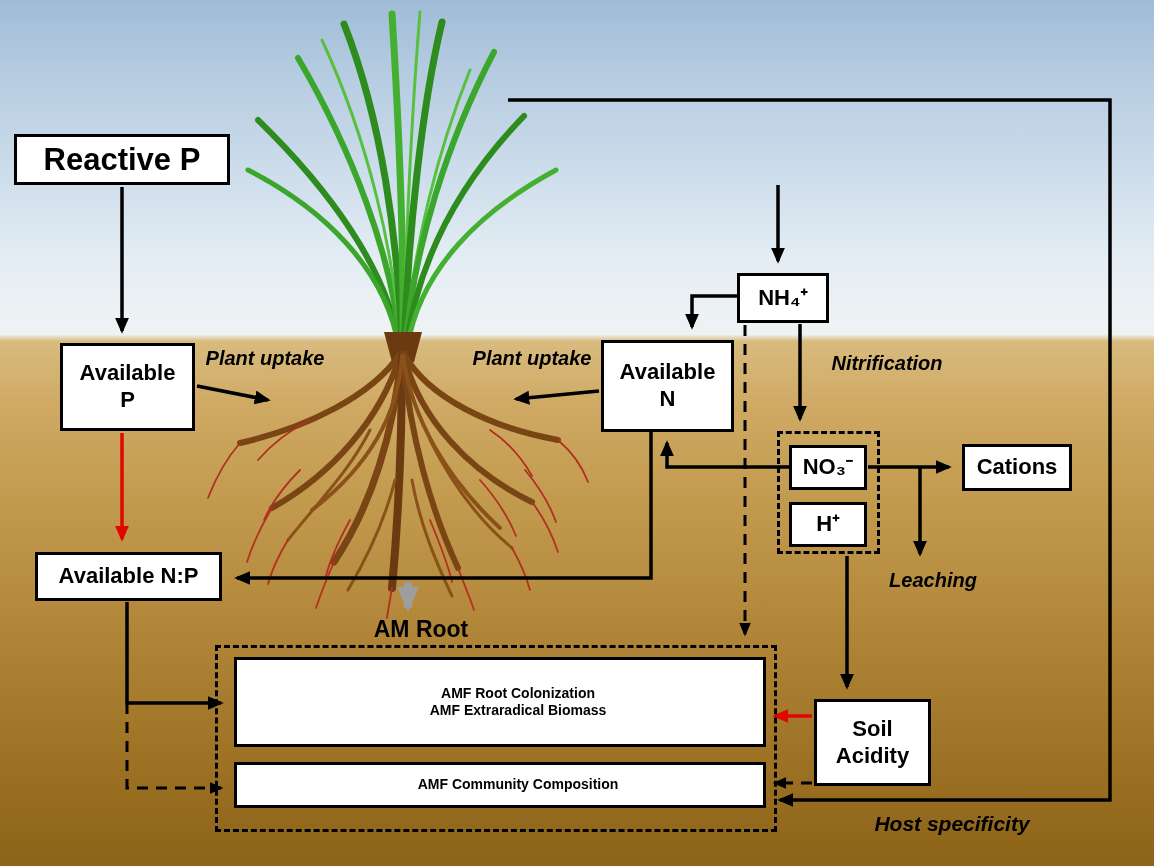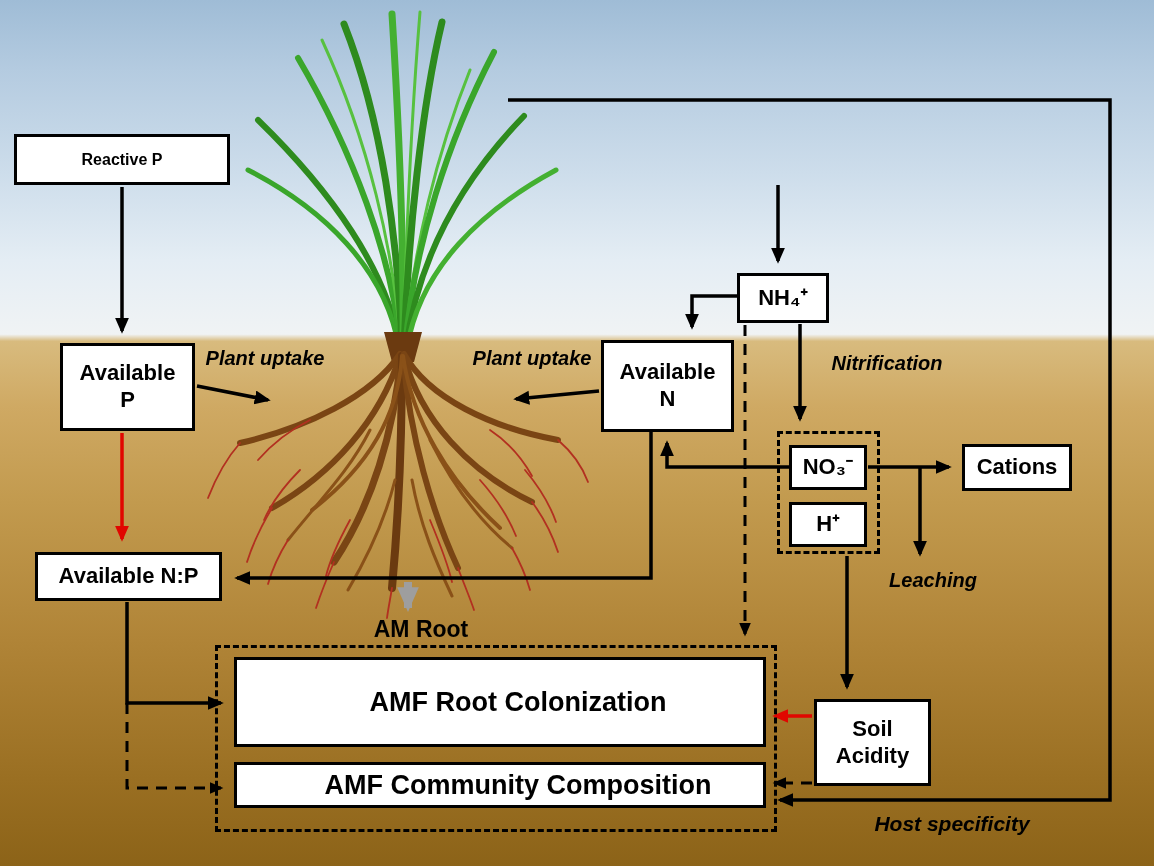--- a/index.html
+++ b/index.html
@@ -9,23 +9,23 @@
     background:linear-gradient(180deg,
       #9fbcd6 0%, #b4cbe0 8%, #cdddeb 20%, #e4edf4 30%, #f0f3f4 38.6%,
       #d8bb7e 39.4%, #cfa963 47%, #c29a4e 58%, #b08437 74%, #9a6f22 90%, #8c6318 100%);
   }
   svg.layer{position:absolute;left:0;top:0;}
   .box{
     position:absolute;display:flex;flex-direction:column;align-items:center;justify-content:center;
     background:#ffffff;border:3px solid #000;box-sizing:border-box;
     font-weight:bold;color:#000;text-align:center;line-height:1.22;
   }
-  .fs24{font-size:16px;}
+  .fs24{font-size:31px;}
   .fs22{font-size:22px;}
-  .fs21{font-size:27px;padding-left:36px;}
+  .fs21{font-size:14px;padding-left:36px;}
   .dashed-frame{
     position:absolute;border:3px dashed #000;box-sizing:border-box;background:transparent;
   }
   .flabel{
     position:absolute;transform:translate(-50%,-50%);
     font-style:italic;font-weight:bold;font-size:20px;color:#000;white-space:nowrap;
   }
   .plain-label{
     position:absolute;transform:translate(-50%,-50%);
     font-weight:bold;font-size:23px;color:#000;white-space:nowrap;
@@ -146,20 +146,21 @@
   <div class="box fs22" style="left:789px;top:445px;width:78px;height:45px;">NO₃⁻</div>
 
   <div class="box fs22" style="left:789px;top:502px;width:78px;height:45px;">H⁺</div>
 
   <div class="box fs22" style="left:962px;top:444px;width:110px;height:47px;">Cations</div>
 
   <div class="box fs22" style="left:35px;top:552px;width:187px;height:49px;">Available N:P</div>
 
   <div class="box fs21" style="left:234px;top:657px;width:532px;height:90px;">
     <span>AMF Root Colonization</span>
+    <span>AMF Extraradical Biomass</span>
   </div>
 
   <div class="box fs21" style="left:234px;top:762px;width:532px;height:46px;">AMF Community Composition</div>
 
   <div class="box fs22" style="left:814px;top:699px;width:117px;height:87px;padding:0 0;">Soil Acidity</div>
 
   <div class="flabel" style="left:265px;top:358px;">Plant uptake</div>
   <div class="flabel" style="left:532px;top:358px;">Plant uptake</div>
   <div class="flabel" style="left:887px;top:363px;">Nitrification</div>
   <div class="flabel" style="left:933px;top:580px;">Leaching</div>

